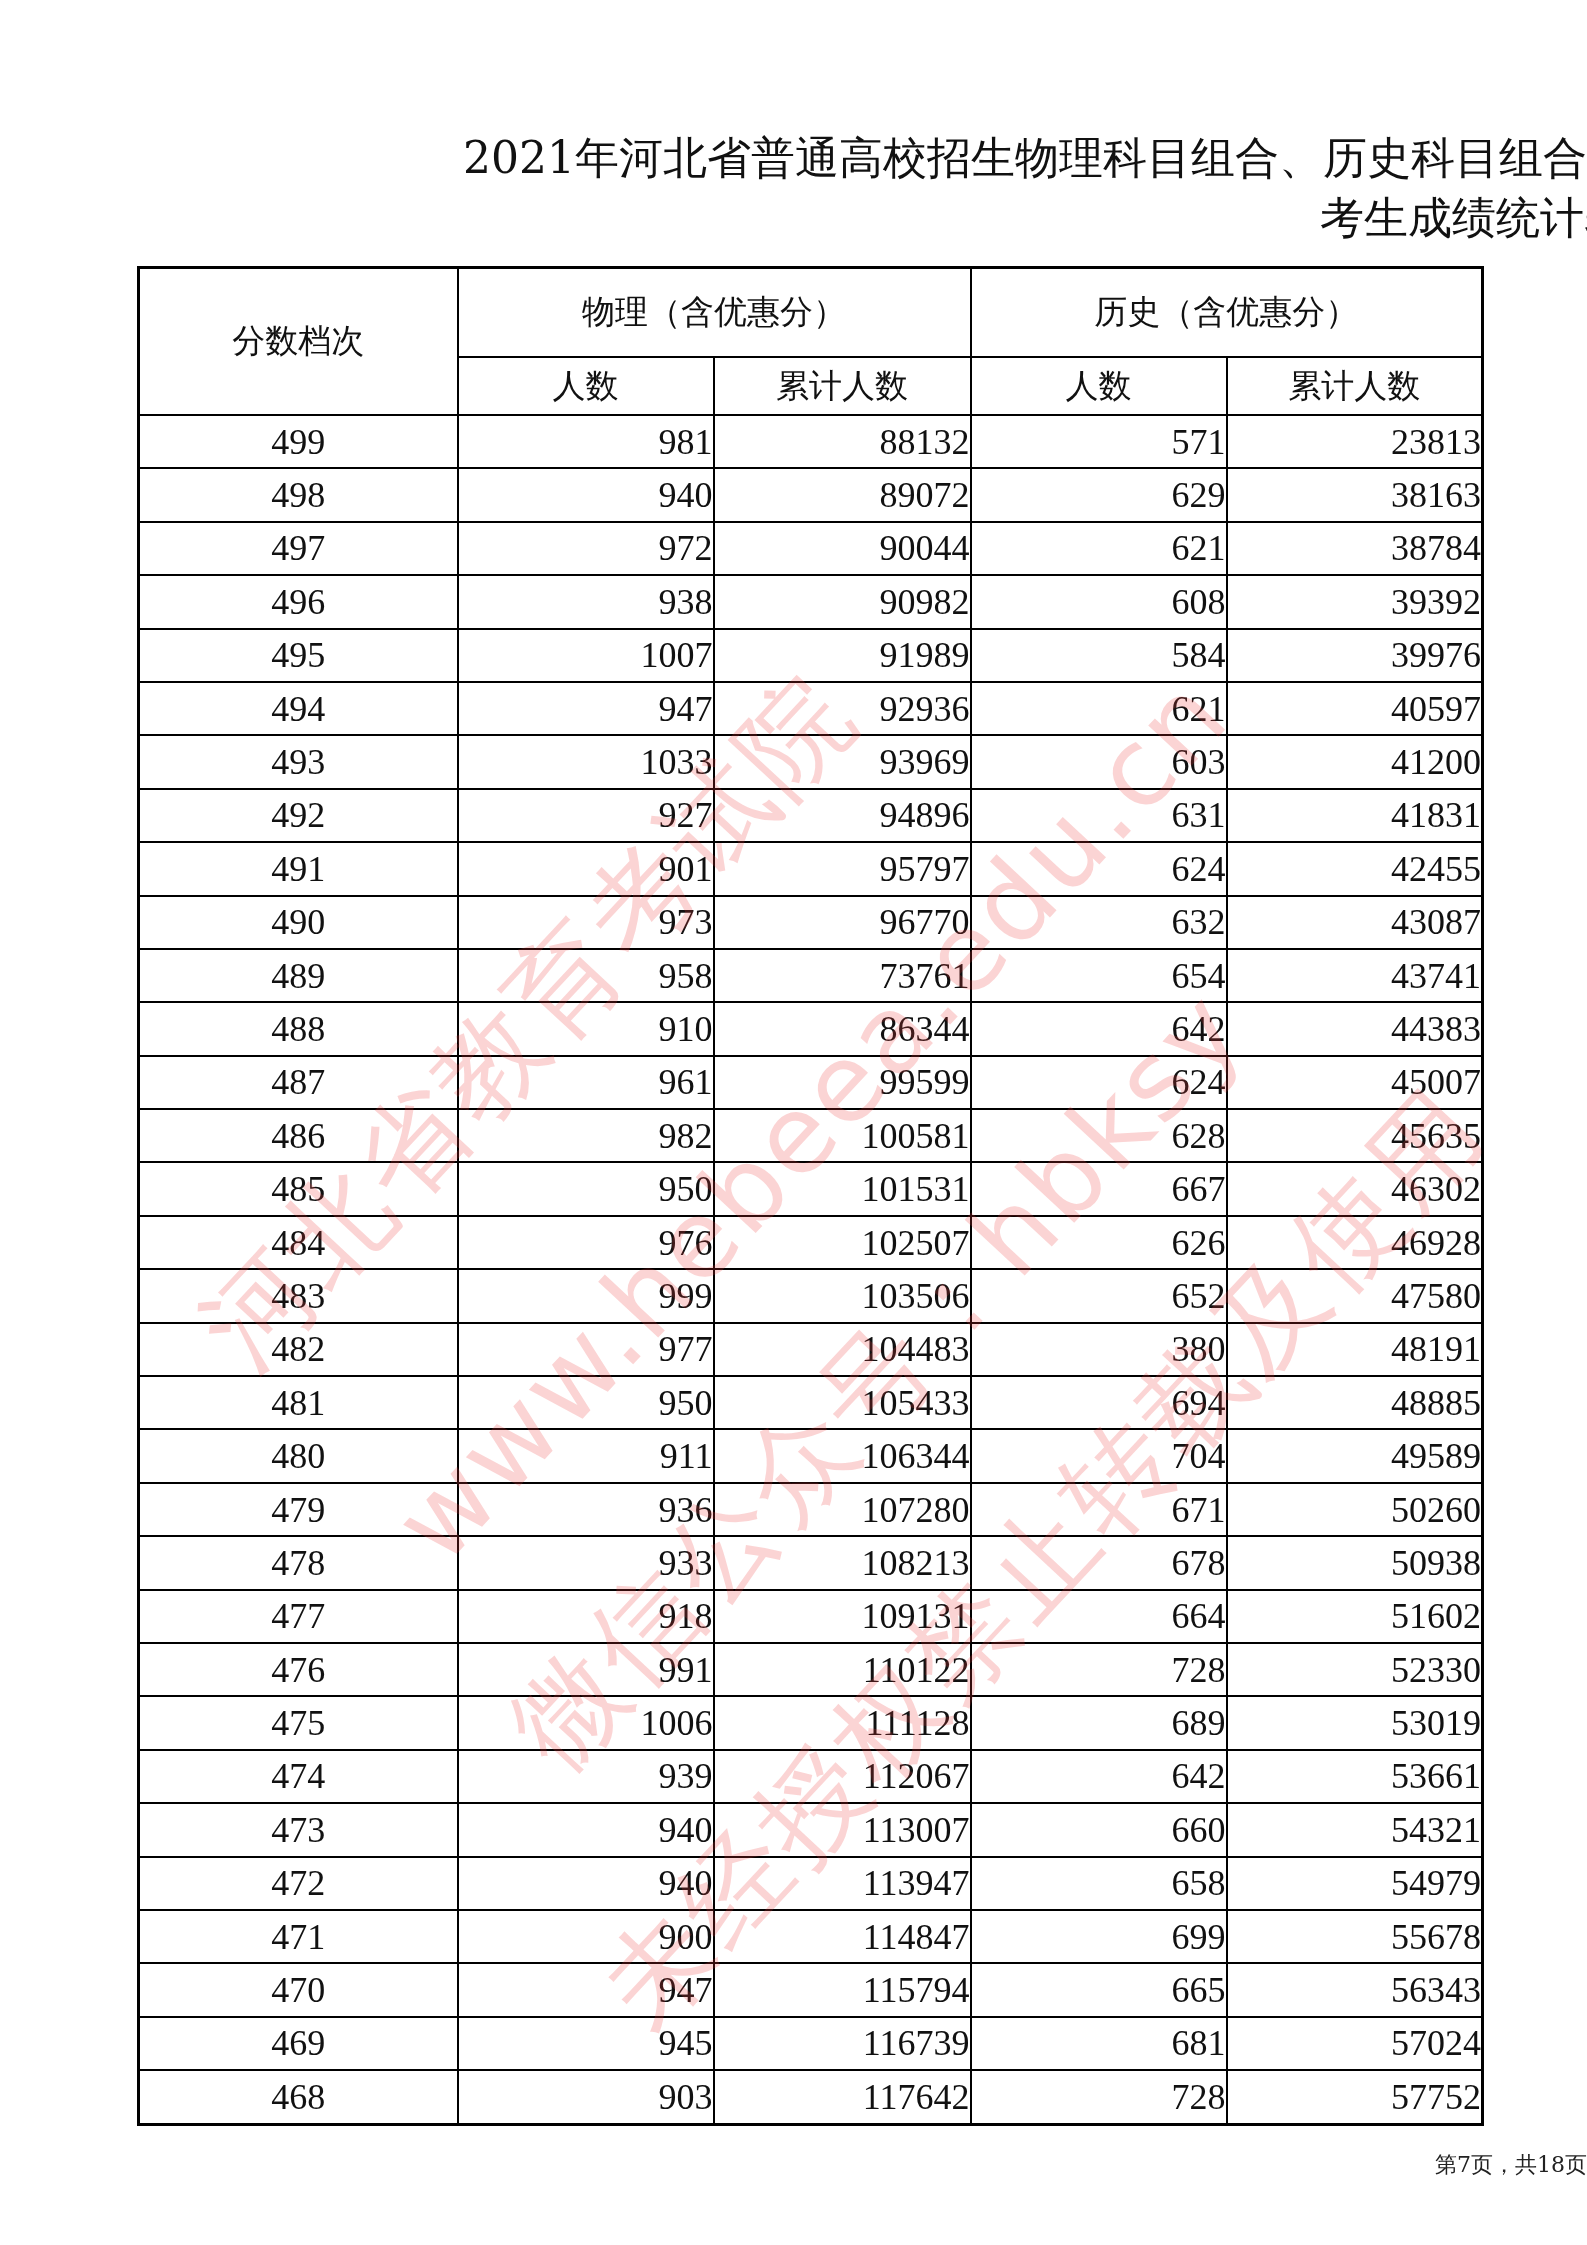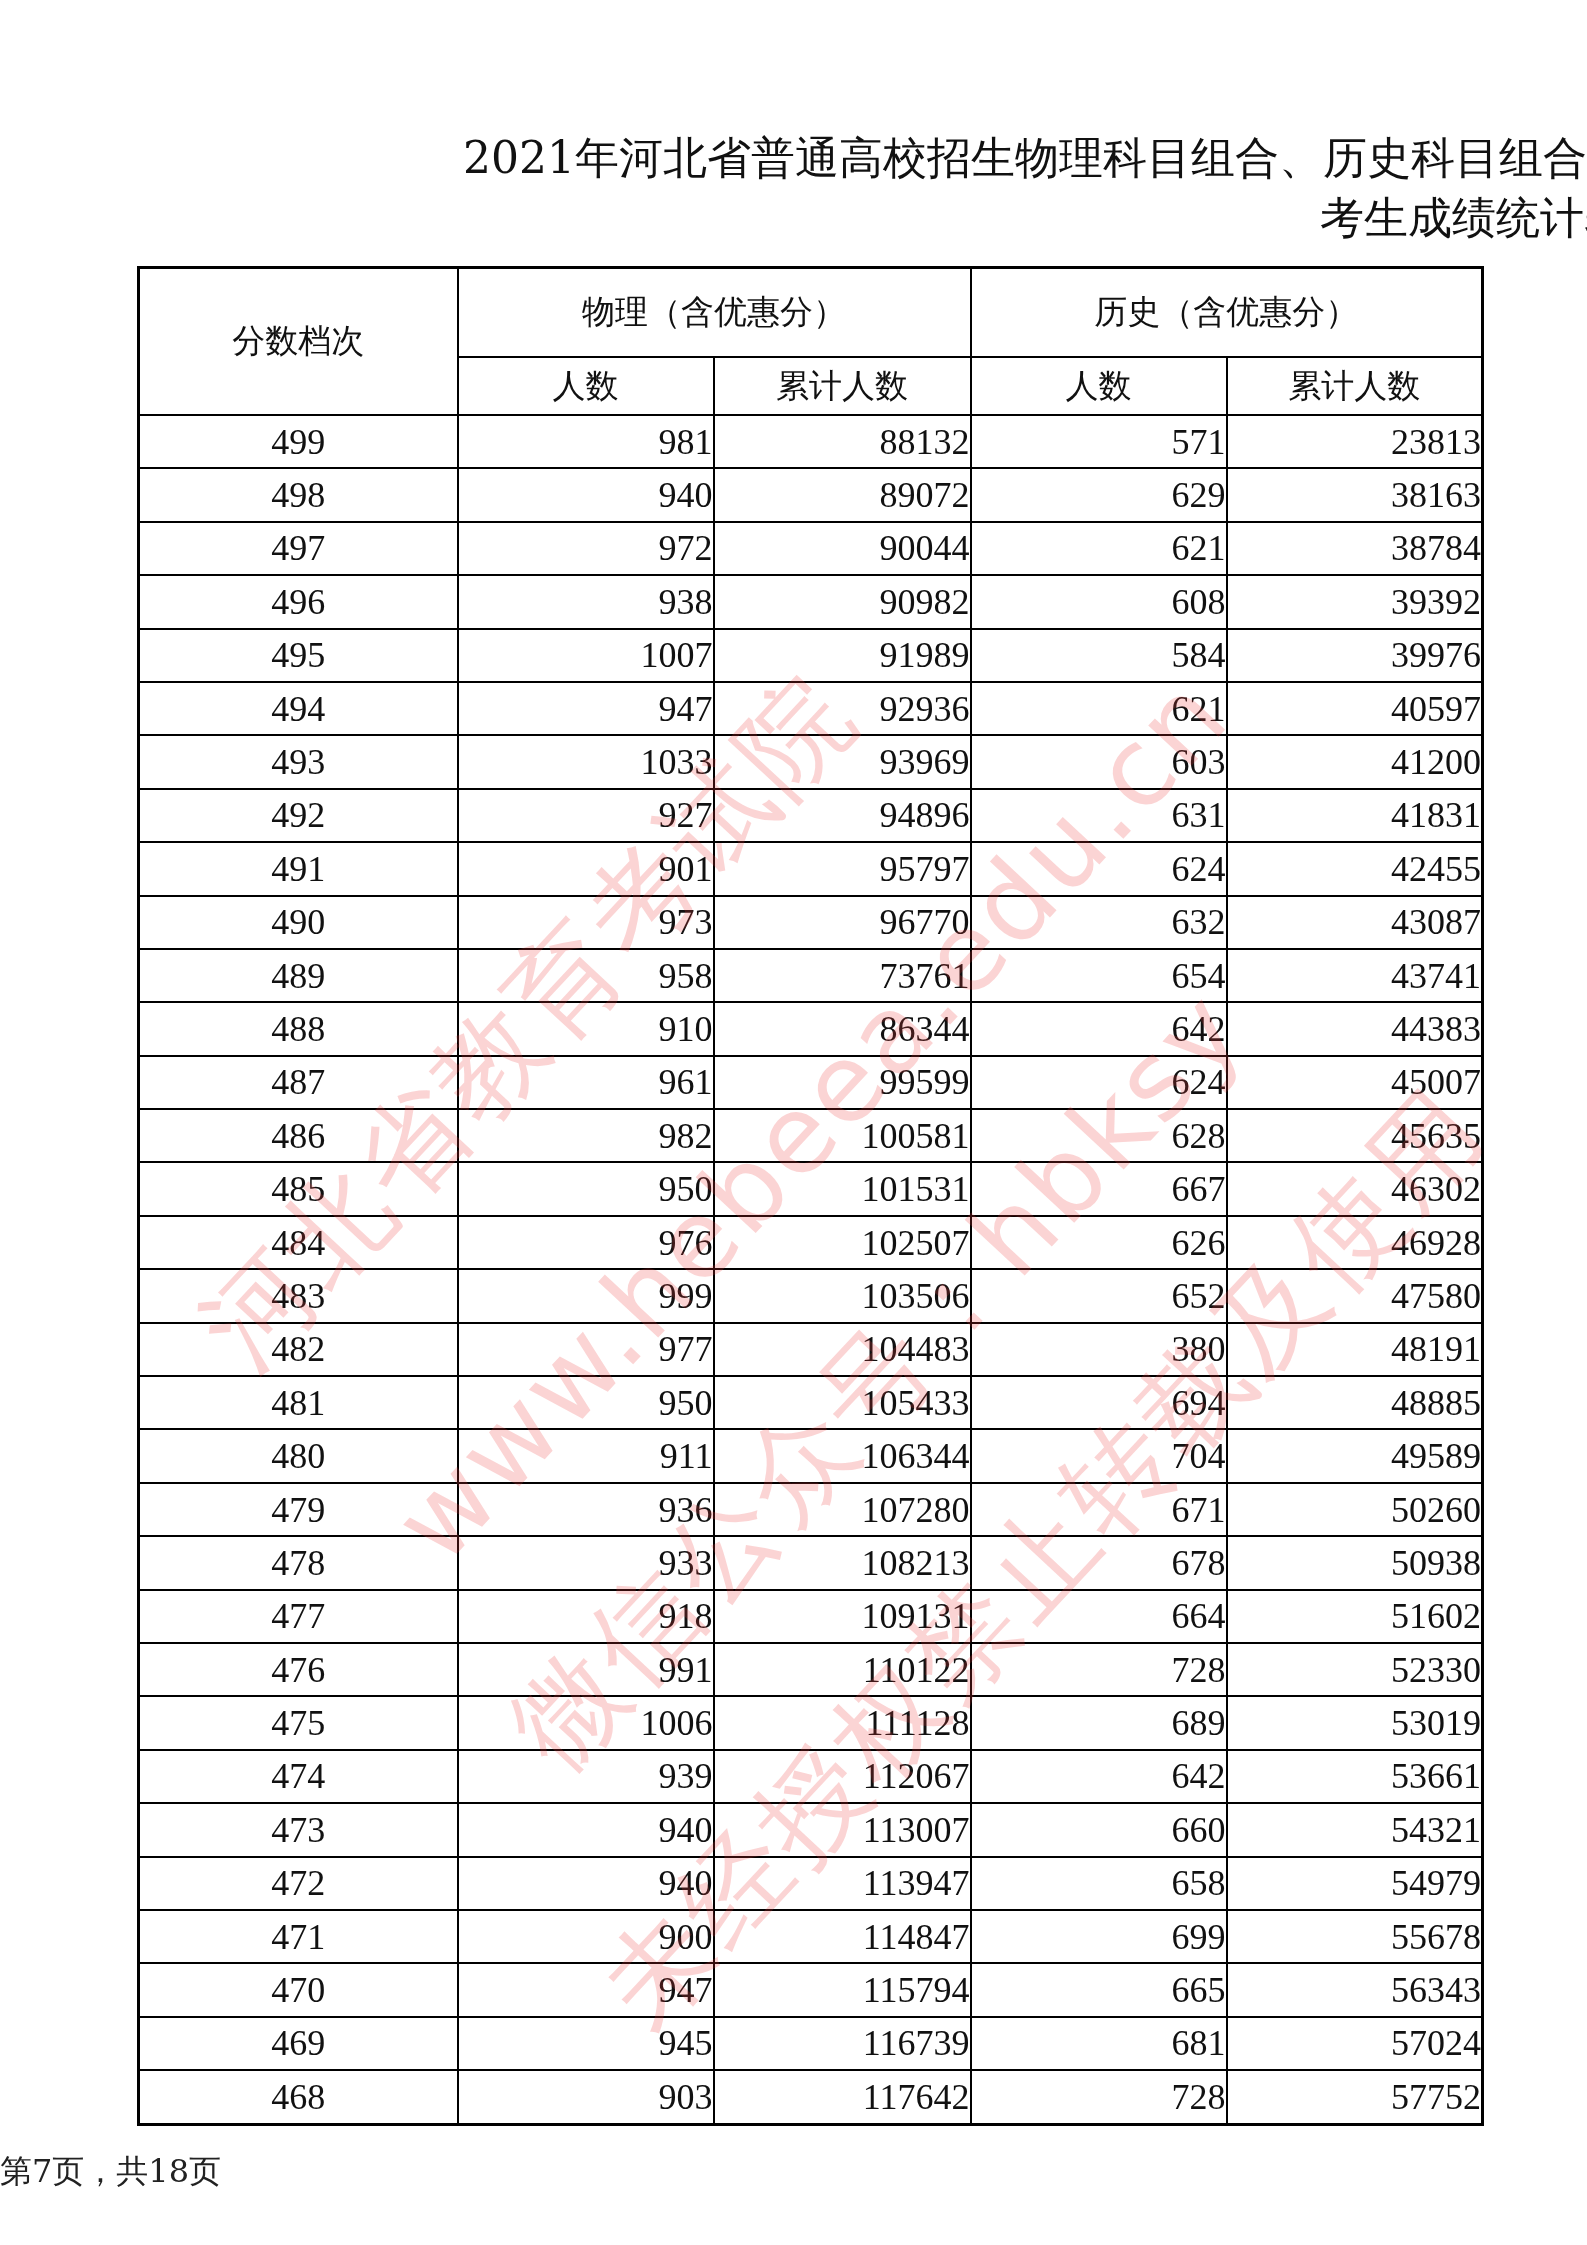--- a/index.html
+++ b/index.html
@@ -12,22 +12,22 @@
   table.grid { position: absolute; left: 137px; top: 266px; width: 1344px;
                border-collapse: collapse; table-layout: fixed; z-index: 1; }
   table.grid td, table.grid th { border: 2px solid #000; padding: 0; font-weight: normal; }
   table.grid { border: 3px solid #000; }
   th { font-family: "DejaVu Serif", "Liberation Serif", serif; font-size: 33px; text-align: center; }
   th.h1 { height: 87px; }
   th.h2 { height: 56px; }
   td { height: 51.4px; font-size: 36px; line-height: 50px; }
   td.score { text-align: center; }
   td.num { text-align: right; padding-right: 6px; }
-  .footer { position: absolute; top: 2150px; left: 0; width: 1587px; text-align: left;
-            font-family: "DejaVu Serif", "Liberation Serif", serif; font-size: 32px; color: #222; }
+  .footer { position: absolute; top: 2150px; left: 0; width: 1587px; text-align: right;
+            font-family: "DejaVu Serif", "Liberation Serif", serif; font-size: 22px; color: #222; }
   .wm-layer { position: absolute; left: 0; top: 0; width: 1587px; height: 2245px; pointer-events: none; z-index: 2; overflow: hidden; }
   .wm { position: absolute; color: rgba(235, 60, 60, 0.22); font-family: "DejaVu Sans", "Liberation Sans", sans-serif;
         font-size: 108px; white-space: nowrap; transform-origin: 0 0; transform: rotate(-47deg); letter-spacing: 4px; }
 </style>
 </head>
 <body>
 
 <div class="title l1">2021年河北省普通高校招生物理科目组合、历史科目组合</div>
 <div class="title l2">考生成绩统计表</div>
 

